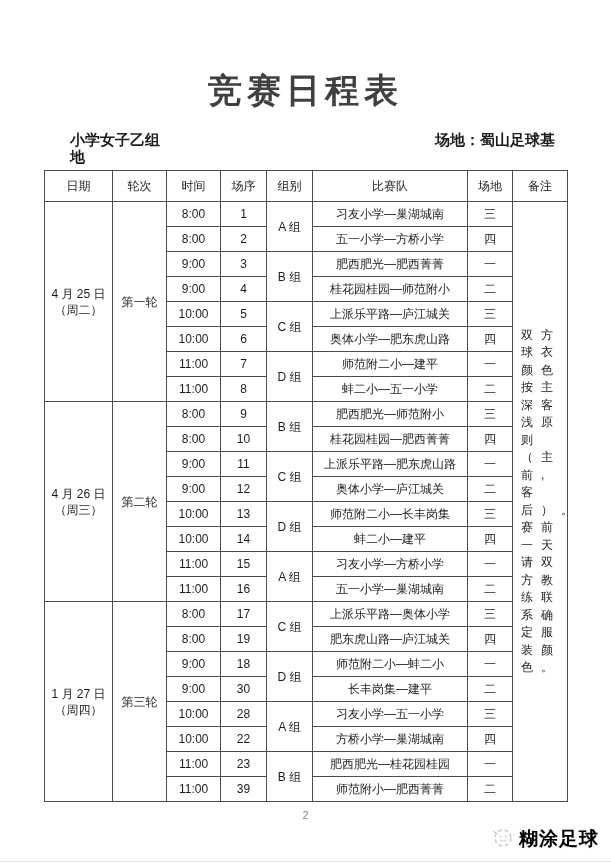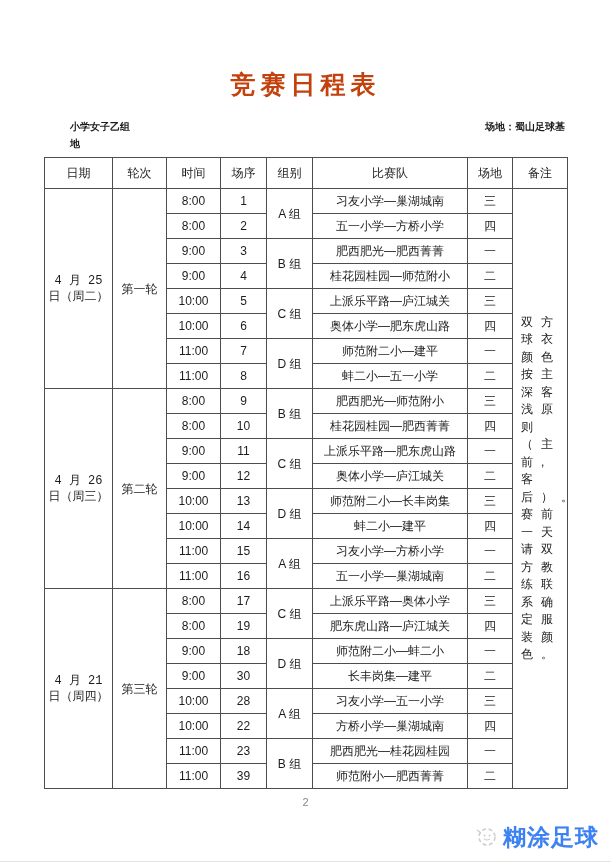--- a/index.html
+++ b/index.html
@@ -8,59 +8,59 @@
   .screen {
     position: relative;
     width: 611px;
     height: 865px;
     background: #ffffff;
     overflow: hidden;
   }
   .page-title {
     margin-top: 68px;
     text-align: center;
-    font-size: 25px;
+    font-size: 34px;
     font-weight: bold;
     letter-spacing: 5px;
-    color: #c2410c;
+    color: #404040;
   }
   .content {
     width: 523px;
     margin: 0 auto;
   }
   .subheader {
     position: relative;
     margin-top: 17px;
-    font-size: 10px;
+    font-size: 15px;
     font-weight: bold;
     line-height: 17px;
     height: 34px;
   }
   .sub-left { margin-left: 26px; display: inline-block; }
-  .sub-right { position: absolute; right: 2px; top: 0; }
+  .sub-right { position: absolute; right: 12px; top: 0; }
   .sub-wrap { margin-left: 26px; }
   table.schedule {
     margin-top: 5px;
     border-collapse: collapse;
     table-layout: fixed;
     width: 523px;
   }
   table.schedule th, table.schedule td {
     border: 1px solid #4d4d4d;
     text-align: center;
     vertical-align: middle;
     font-size: 12px;
     font-weight: normal;
     padding: 0 2px;
     color: #1c1c1c;
     line-height: 16px;
   }
   table.schedule thead tr { height: 31px; }
   table.schedule tbody tr { height: 25px; }
-  td.c-date { padding: 0 7px; text-align: left; font-family: Liberation Mono, monospace; }
+  td.c-date { padding: 0 7px; text-align: left; }
   td.c-note { padding: 0; margin-top: 37px; }
   .note-text {
     width: 44px;
     margin: 0 auto;
     text-align: left;
     padding-left: 3px;
     letter-spacing: 8px;
     line-height: 17.5px;
     word-break: break-all;
     font-size: 12px;
@@ -74,24 +74,24 @@
   .watermark {
     position: absolute;
     right: 12px;
     bottom: 12px;
     display: flex;
     align-items: center;
     gap: 5px;
     color: #c7c9c7;
   }
   .watermark .wm-text {
-    font-size: 23px;
+    font-size: 19px;
     font-weight: bold;
     letter-spacing: 1px;
-    color: #3b82f6;
+    color: #000000;
     text-shadow: 0 0 1px #e2e2e2;
   }
   .bottom-edge {
     position: absolute;
     left: 0;
     right: 0;
     bottom: 3px;
     border-top: 1px solid #e4e4e4;
   }
 </style>
@@ -241,21 +241,21 @@
           <td>一</td>
         </tr>
         <tr>
           <td>11:00</td>
           <td>16</td>
           <td>五一小学—巢湖城南</td>
           <td>二</td>
         </tr>
 
         <tr>
-          <td class="c-date" rowspan="8">4 月 21 日（周四）</td>
+          <td class="c-date" rowspan="8">1 月 27 日（周四）</td>
           <td rowspan="8">第三轮</td>
           <td>8:00</td>
           <td>17</td>
           <td rowspan="2">C 组</td>
           <td>上派乐平路—奥体小学</td>
           <td>三</td>
         </tr>
         <tr>
           <td>8:00</td>
           <td>19</td>

